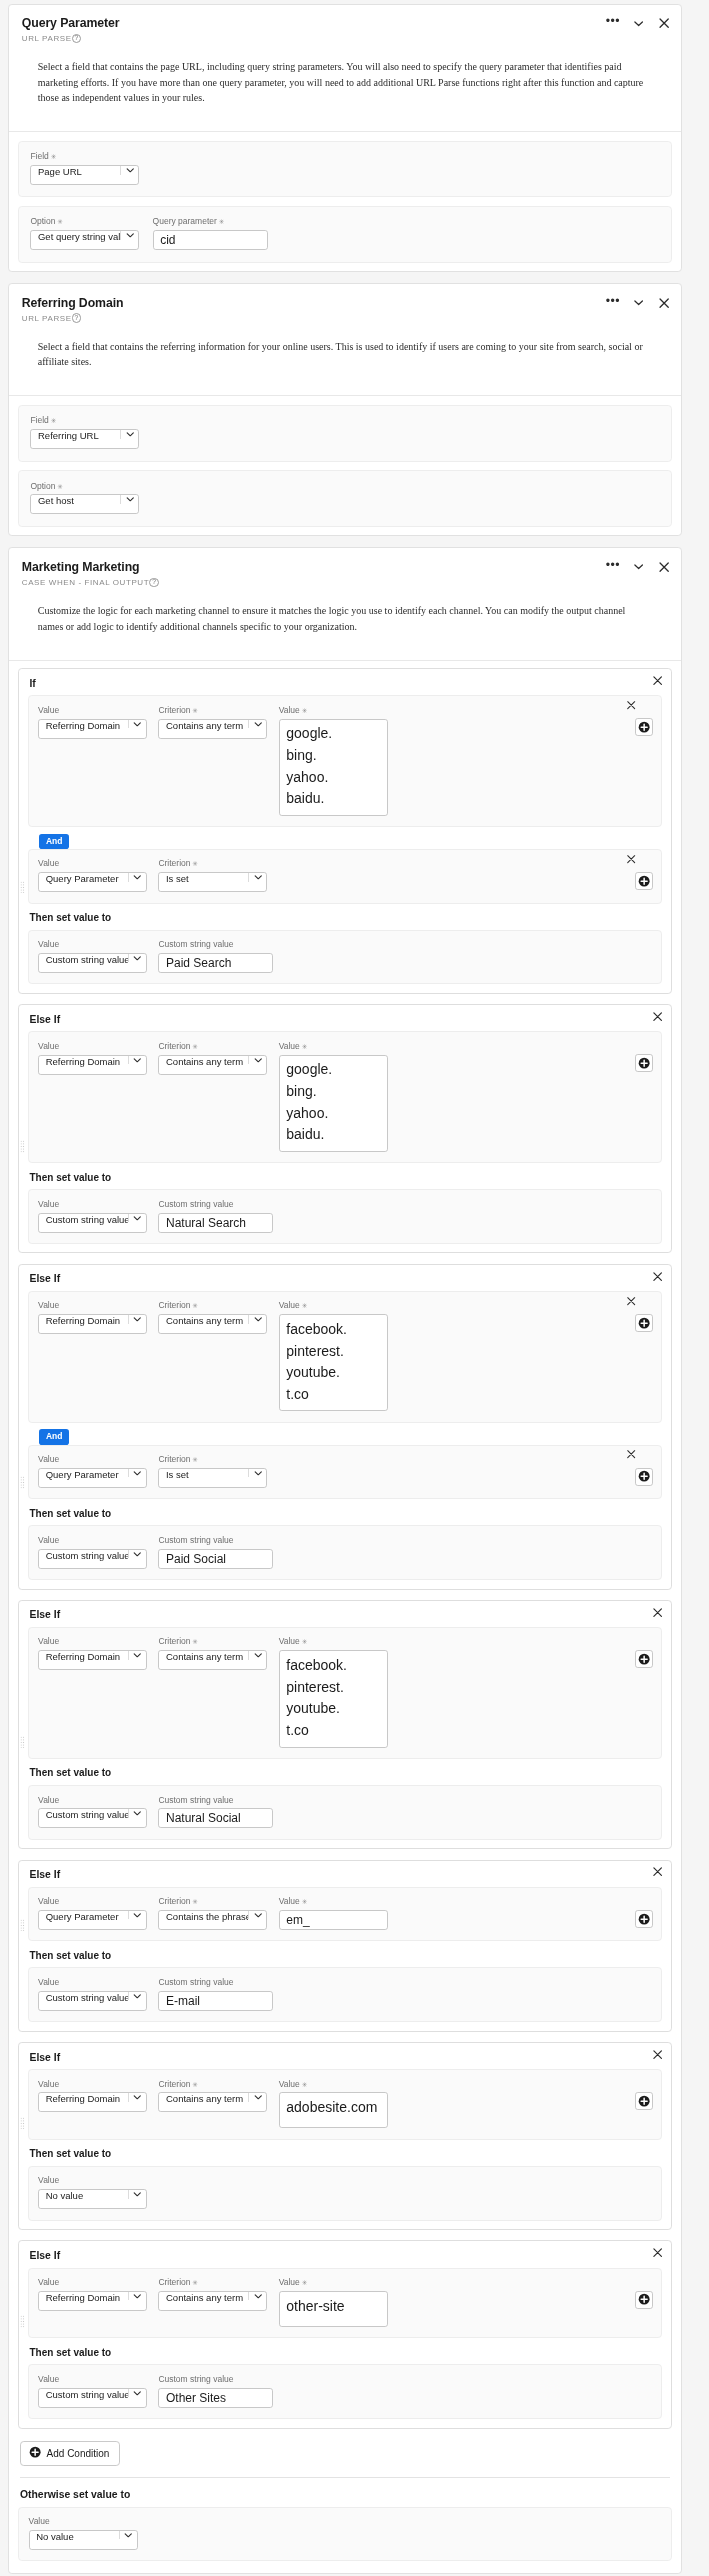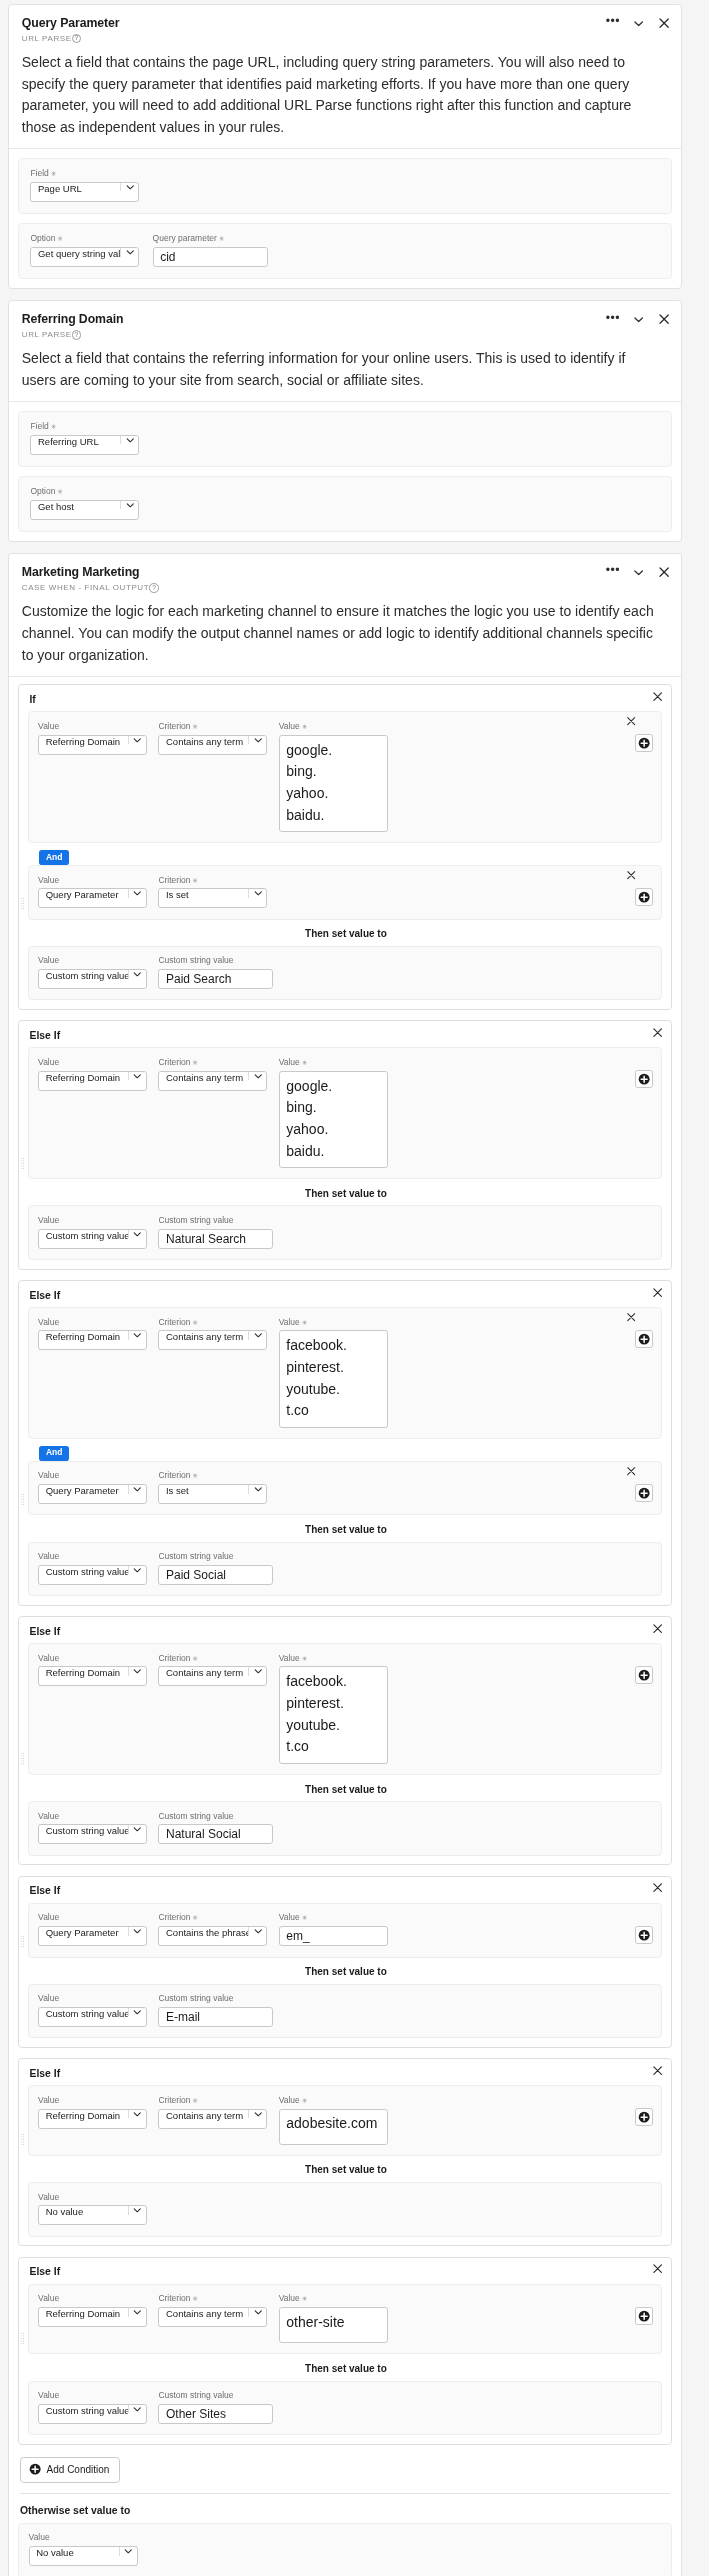--- a/index.html
+++ b/index.html
@@ -51,25 +51,26 @@
     border-radius: 50%;
     display: inline-flex;
     align-items: center;
     justify-content: center;
     font-size: 6.6px;
     line-height: 1;
     color: #6f6f6f;
     letter-spacing: 0;
   }
   .card-desc {
-    font-size: 14px;
+    font-size: 10px;
     line-height: 1.55;
     color: #2c2c2c;
-    margin: 0;
+    margin: 16px;
     padding-right: 5.7px;
+    font-family: Liberation Serif, serif;
   }
   .head-actions {
     position: absolute;
     top: 10.4px;
     right: 11.3px;
     display: flex;
     align-items: center;
     gap: 13.2px;
   }
   .ha {
@@ -246,21 +247,20 @@
     padding: 2.8px 6.6px 3.8px 6.6px;
     line-height: 1;
     cursor: pointer;
   }
 
   .then-label {
     font-size: 10px;
     font-weight: bold;
     color: #1b1b1b;
     margin: 8.5px 0 6.6px 1.9px;
-    text-align: center;
   }
 
   .addcond {
     display: inline-flex;
     align-items: center;
     gap: 5.7px;
     border: 0.9px solid #cacaca;
     border-radius: 3.8px;
     background: #fff;
     padding: 4.7px 9.5px 4.7px 7.6px;

